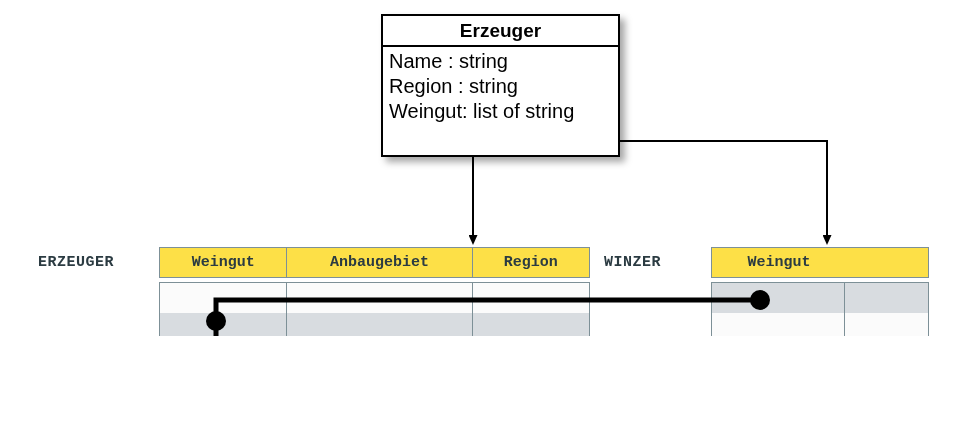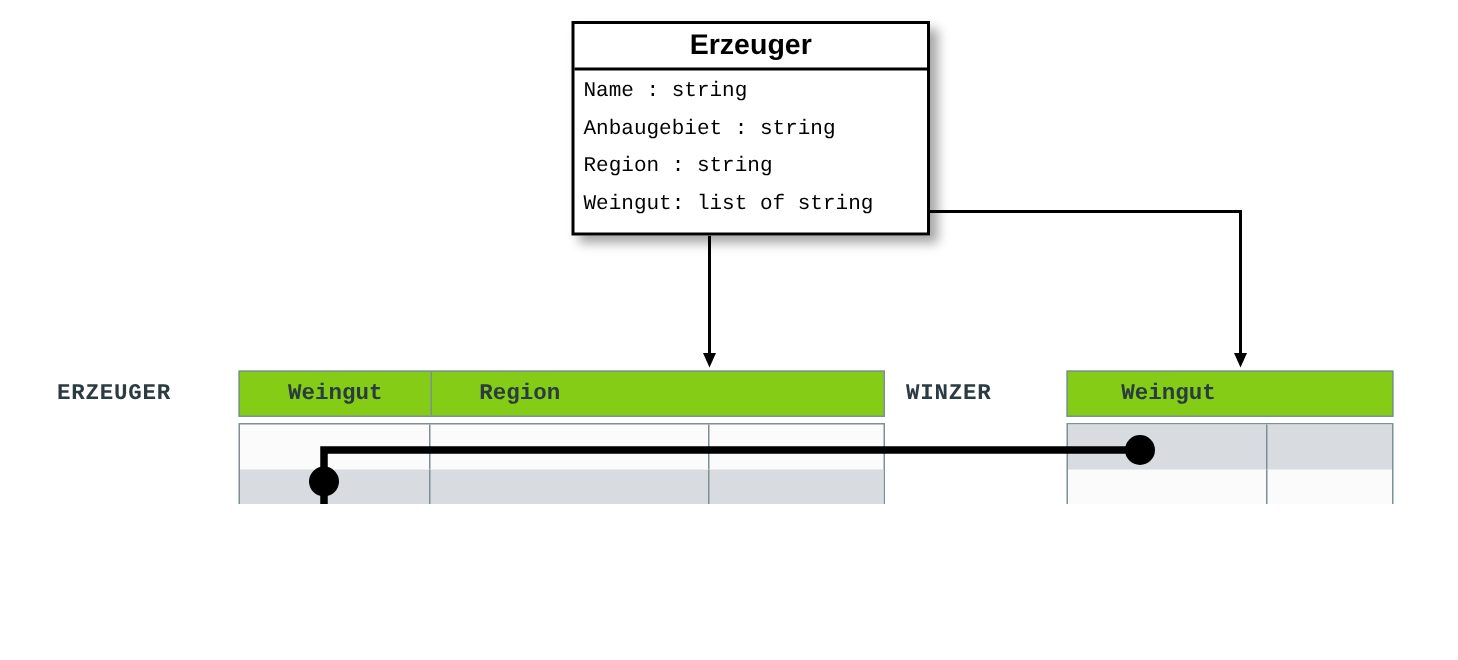--- a/index.html
+++ b/index.html
@@ -41,44 +41,44 @@
     color: #000000;
     border-bottom: 2px solid #000000;
     font-family: "Liberation Sans", sans-serif;
     white-space: nowrap;
     overflow: hidden;
   }
   .uml-attrs {
     padding: 2px 0 0 6px;
   }
   .uml-attr {
-    font-size: 14px;
+    font-size: 20px;
     line-height: 25px;
     color: #000000;
     white-space: nowrap;
-    font-family: Liberation Mono, monospace;
+    font-family: Liberation Sans, sans-serif;
   }
 
   
   .rel-label {
     position: absolute;
     font-family: "Liberation Mono", monospace;
     font-weight: bold;
     font-size: 15px;
     letter-spacing: 0.5px;
     color: #2b3b42;
     white-space: nowrap;
     line-height: 31px;
   }
   .rel-header {
     position: absolute;
     height: 31px;
     border: 1px solid #7d9097;
     box-sizing: border-box;
-    background: #84cc16;
+    background: #fde047;
     display: flex;
     z-index: 4;
   }
   .rel-header .cell {
     box-sizing: border-box;
     border-right: 1px solid #7d9097;
     font-family: "Liberation Mono", monospace;
     font-weight: bold;
     font-size: 15px;
     color: #2b3b42;
@@ -128,30 +128,30 @@
 </style>
 </head>
 <body>
 
 <div id="canvas">
 
   <div class="uml-box">
     <div class="uml-title">Erzeuger</div>
     <div class="uml-attrs">
       <div class="uml-attr">Name : string</div>
-      <div class="uml-attr">Anbaugebiet : string</div>
       <div class="uml-attr">Region : string</div>
       <div class="uml-attr">Weingut: list of string</div>
     </div>
   </div>
 
   <div class="rel-label" style="left:38px; top:247px;">ERZEUGER</div>
 
   <div class="rel-header" style="left:159px; top:247px; width:431px;">
     <div class="cell" style="width:128px;">Weingut</div>
+    <div class="cell" style="width:186px;">Anbaugebiet</div>
     <div class="cell" style="width:117px;">Region</div>
   </div>
 
   <div class="rel-body" style="left:159px; top:282px; width:431px; height:121px;">
     <div class="rel-row">
       <div class="cell" style="width:127px;"></div>
       <div class="cell" style="width:186px;"></div>
       <div class="cell" style="width:116px;"></div>
     </div>
     <div class="rel-row shaded">

